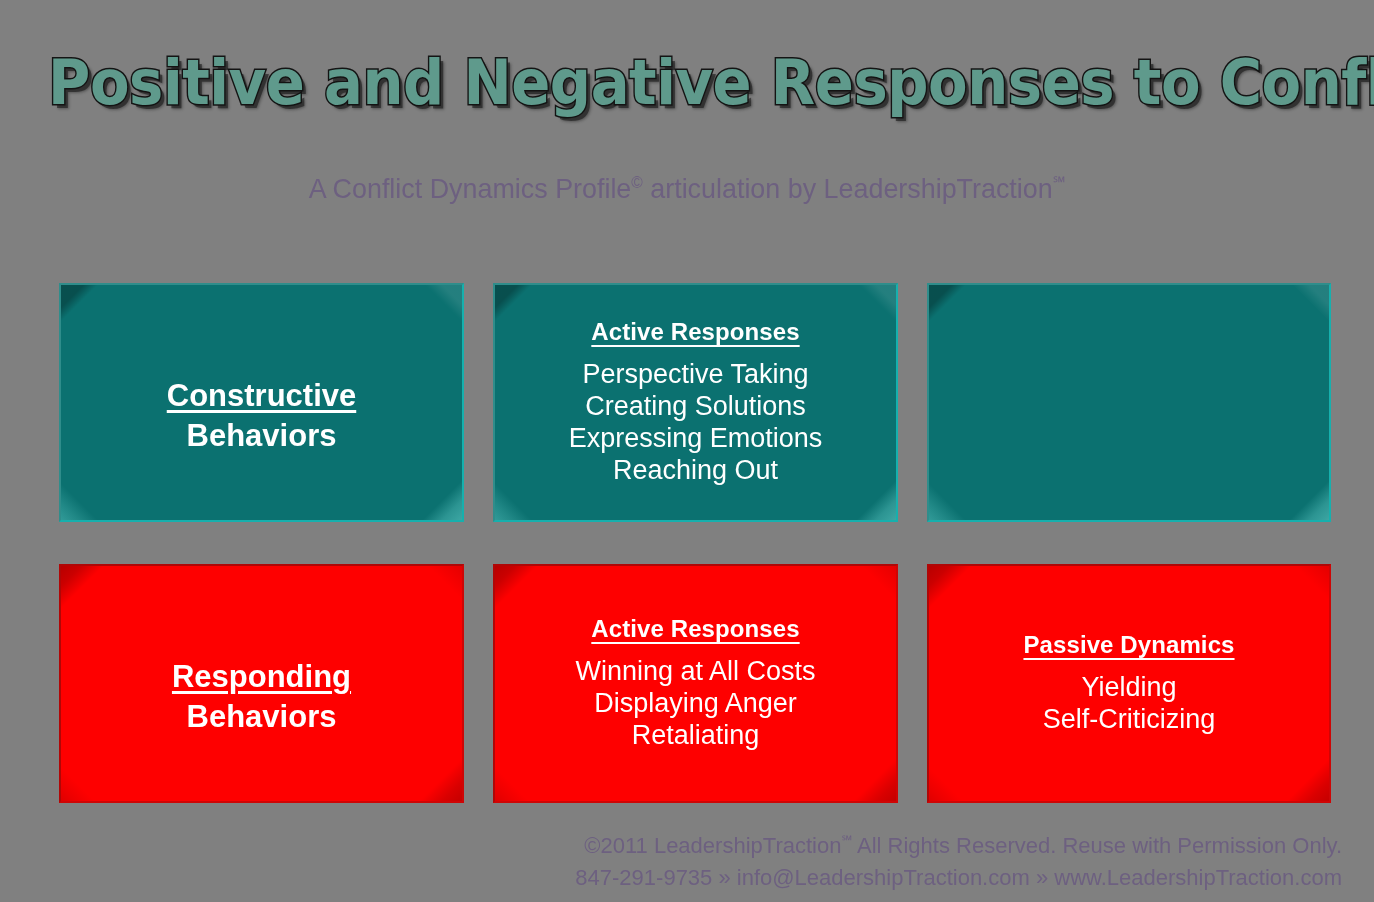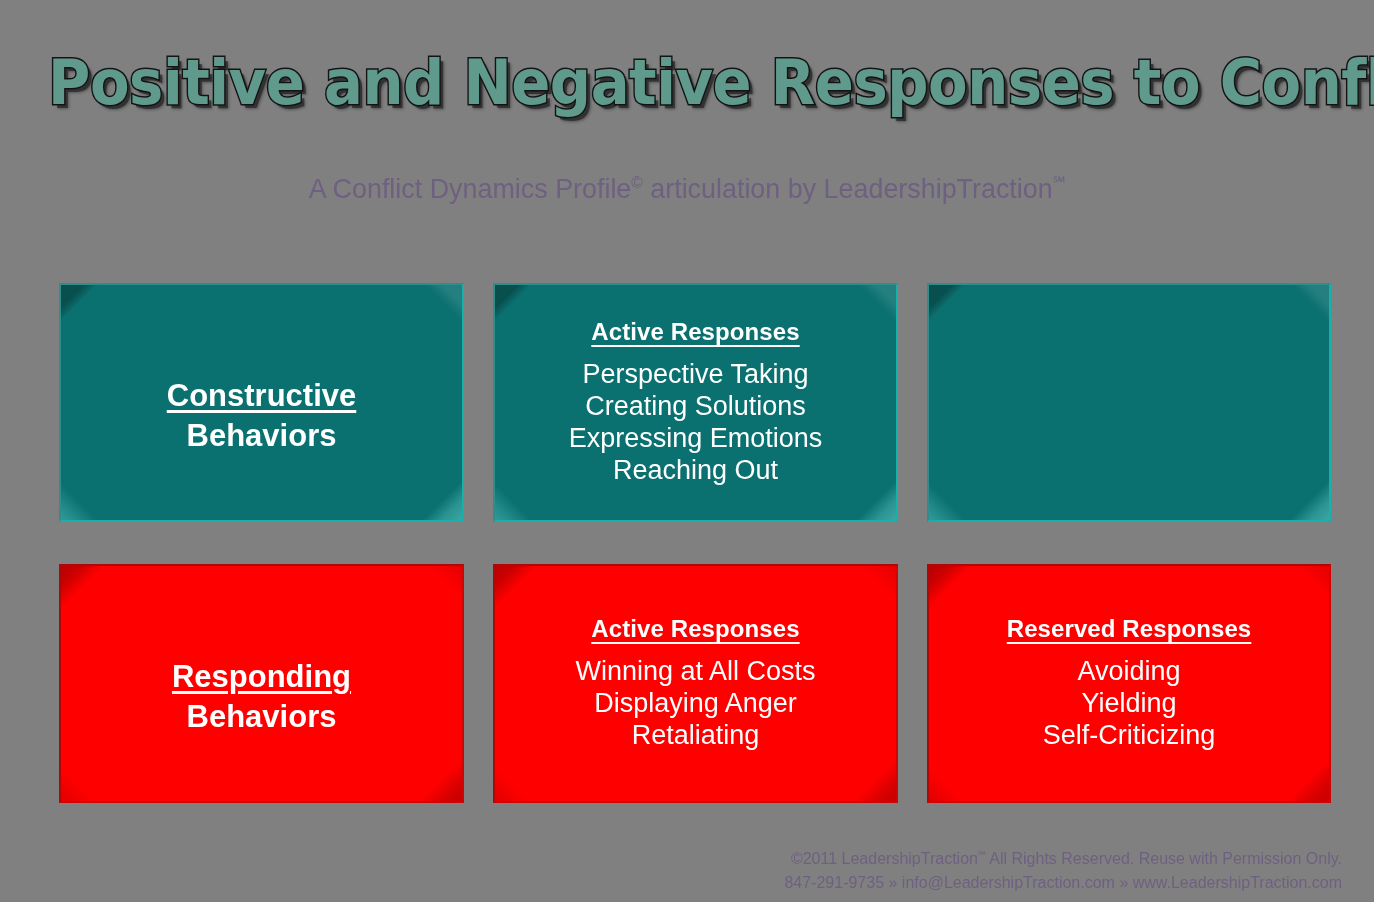--- a/index.html
+++ b/index.html
@@ -156,21 +156,21 @@
   }
   .panel-list div { white-space: nowrap; }
 
   
   .footer {
     position: absolute;
     right: 32px;
     bottom: 8px;
     text-align: right;
     color: #6d6080;
-    font-size: 16px;
+    font-size: 22px;
     line-height: 1.46;
     white-space: nowrap;
   }
   .footer sup {
     font-size: 0.6em;
     vertical-align: super;
     line-height: 0;
   }
 </style>
 </head>
@@ -223,23 +223,22 @@
       <div class="panel-list">
         <div>Winning at All Costs</div>
         <div>Displaying Anger</div>
         <div>Retaliating</div>
       </div>
     </div>
   </div>
 
   <div class="panel red">
     <div class="panel-inner">
-      <div class="panel-head">Reserved Responses</div>
+      <div class="panel-head">Passive Dynamics</div>
       <div class="panel-list">
-        <div>Avoiding</div>
         <div>Yielding</div>
         <div>Self-Criticizing</div>
       </div>
     </div>
   </div>
 
 </div>
 
 <div class="footer">
   <div><span>©2011 LeadershipTraction</span><sup>℠</sup><span> All Rights Reserved. Reuse with Permission Only.</span></div>

